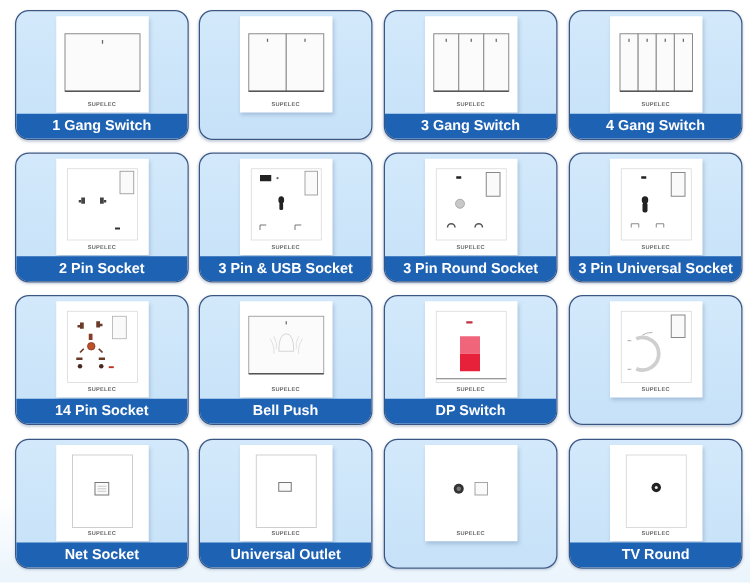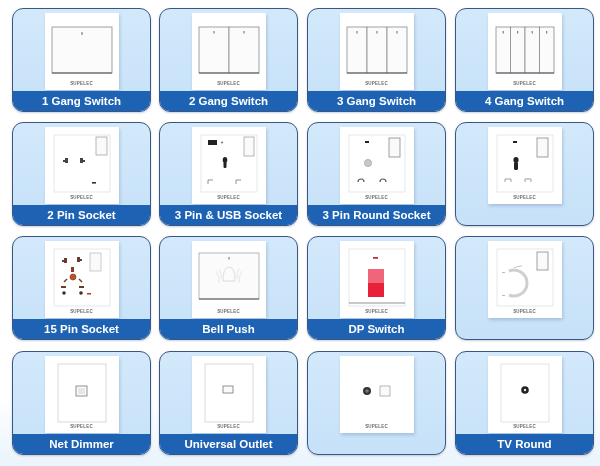--- a/index.html
+++ b/index.html
@@ -50,21 +50,20 @@
   <div class="plate">
     <svg viewBox="0 0 74 77">
       <rect x="7" y="14" width="30" height="46" fill="#fbfbfb" stroke="#8a8a8a" stroke-width="0.8"></rect>
       <rect x="37" y="14" width="30" height="46" fill="#fbfbfb" stroke="#8a8a8a" stroke-width="0.8"></rect>
       <line x1="7" y1="60" x2="67" y2="60" stroke="#555" stroke-width="1.2"></line>
       <rect x="21.5" y="18" width="1" height="2.5" fill="#666"></rect>
       <rect x="51.5" y="18" width="1" height="2.5" fill="#666"></rect>
     </svg>
     <div class="brand">SUPELEC</div>
   </div>
-  <div class="label-bar">2 Gang Switch</div>
 </div>
 
 <div class="card c3 r1">
   <div class="plate">
     <svg viewBox="0 0 74 77">
       <rect x="7" y="14" width="20" height="46" fill="#fbfbfb" stroke="#8a8a8a" stroke-width="0.8"></rect>
       <rect x="27" y="14" width="20" height="46" fill="#fbfbfb" stroke="#8a8a8a" stroke-width="0.8"></rect>
       <rect x="47" y="14" width="20" height="46" fill="#fbfbfb" stroke="#8a8a8a" stroke-width="0.8"></rect>
       <line x1="7" y1="60" x2="67" y2="60" stroke="#555" stroke-width="1.2"></line>
       <rect x="16.5" y="18" width="1" height="2.5" fill="#666"></rect>
@@ -148,20 +147,21 @@
       <rect x="9" y="8" width="56" height="57" fill="none" stroke="#d8d8d8" stroke-width="0.6"></rect>
       <rect x="25" y="14" width="4" height="2" fill="#222"></rect>
       <rect x="49" y="11" width="11" height="19" fill="#fafafa" stroke="#888" stroke-width="0.8"></rect>
       <ellipse cx="28" cy="33" rx="2.6" ry="3" fill="#222"></ellipse>
       <rect x="26" y="35" width="4" height="8" rx="1.6" fill="#222"></rect>
       <path d="M17 55 v-3 h6 v3" fill="none" stroke="#888" stroke-width="0.8"></path>
       <path d="M37 55 v-3 h6 v3" fill="none" stroke="#888" stroke-width="0.8"></path>
     </svg>
     <div class="brand">SUPELEC</div>
   </div>
+  <div class="label-bar">3 Pin Universal Socket</div>
 </div>
 
 <div class="card c1 r3">
   <div class="plate">
     <svg viewBox="0 0 74 77">
       <rect x="9" y="8" width="56" height="57" fill="none" stroke="#d8d8d8" stroke-width="0.6"></rect>
       <rect x="45" y="12" width="11" height="18" fill="#fafafa" stroke="#aaa" stroke-width="0.6"></rect>
       <rect x="19" y="17" width="3" height="5" fill="#6b3b2a"></rect>
         <rect x="17" y="19" width="2" height="2" fill="#6b3b2a"></rect>
       <rect x="32" y="16" width="3" height="5" fill="#6b3b2a"></rect>
@@ -171,21 +171,21 @@
       <line x1="19" y1="41" x2="22" y2="38" stroke="#6b3b2a" stroke-width="1.4"></line>
       <line x1="34" y1="38" x2="37" y2="41" stroke="#6b3b2a" stroke-width="1.4"></line>
       <rect x="16" y="45" width="5" height="2" fill="#6b3b2a"></rect>
       <rect x="34" y="45" width="5" height="2" fill="#6b3b2a"></rect>
       <circle cx="19" cy="52" r="1.8" fill="#4a2a20"></circle>
       <circle cx="36" cy="52" r="1.8" fill="#4a2a20"></circle>
       <rect x="42" y="52" width="4" height="1.5" fill="#c03020"></rect>
     </svg>
     <div class="brand">SUPELEC</div>
   </div>
-  <div class="label-bar">15 Pin Socket</div>
+  <div class="label-bar">14 Pin Socket</div>
 </div>
 
 <div class="card c2 r3">
   <div class="plate">
     <svg viewBox="0 0 74 77">
       <rect x="7" y="12" width="60" height="46" fill="#fbfbfb" stroke="#9a9a9a" stroke-width="0.7"></rect>
       <line x1="7" y1="58" x2="67" y2="58" stroke="#555" stroke-width="1.2"></line>
       <rect x="36.5" y="16" width="1" height="2.5" fill="#666"></rect>
       <path d="M31 40 q0 -14 6 -14 q6 0 6 14 z" fill="none" stroke="#d6d6d6" stroke-width="0.8"></path>
       <path d="M24 30 q4 6 3 12 M50 30 q-4 6 -3 12 M27 28 q3 5 2 10 M47 28 q-3 5 -2 10" fill="none" stroke="#dcdcdc" stroke-width="0.7"></path>
@@ -227,21 +227,21 @@
   <div class="plate">
     <svg viewBox="0 0 74 77">
       <rect x="13" y="8" width="48" height="58" fill="none" stroke="#c8c8c8" stroke-width="0.7"></rect>
       <rect x="31" y="30" width="11" height="10" fill="#fafafa" stroke="#777" stroke-width="0.8"></rect>
       <line x1="33" y1="33" x2="40" y2="33" stroke="#999" stroke-width="0.4"></line>
       <line x1="33" y1="35" x2="40" y2="35" stroke="#999" stroke-width="0.4"></line>
       <line x1="33" y1="37" x2="40" y2="37" stroke="#999" stroke-width="0.4"></line>
     </svg>
     <div class="brand">SUPELEC</div>
   </div>
-  <div class="label-bar">Net Dimmer</div>
+  <div class="label-bar">Net Socket</div>
 </div>
 
 <div class="card c2 r4">
   <div class="plate">
     <svg viewBox="0 0 74 77">
       <rect x="13" y="8" width="48" height="58" fill="none" stroke="#c8c8c8" stroke-width="0.7"></rect>
       <rect x="31" y="30" width="10" height="7" fill="#fafafa" stroke="#777" stroke-width="0.8"></rect>
     </svg>
     <div class="brand">SUPELEC</div>
   </div>

